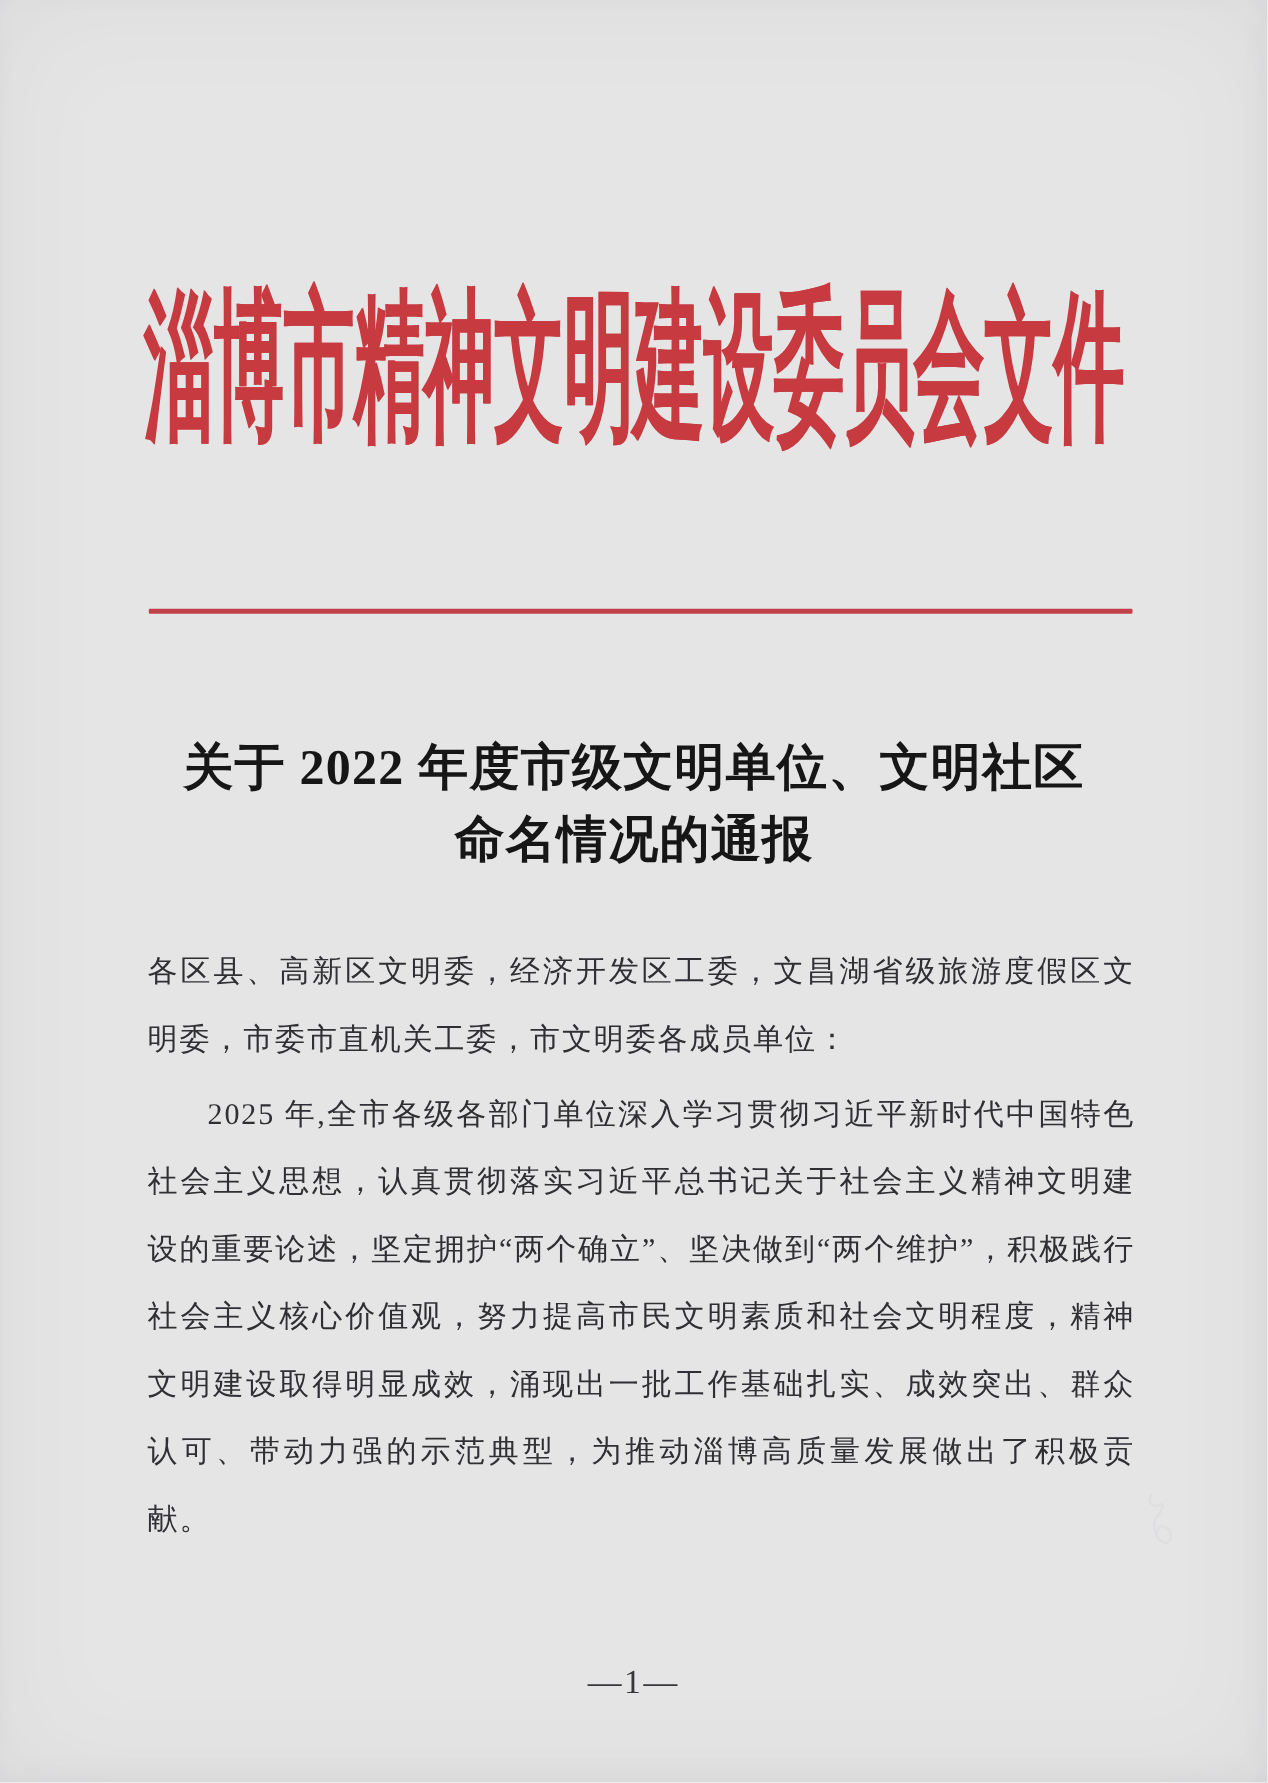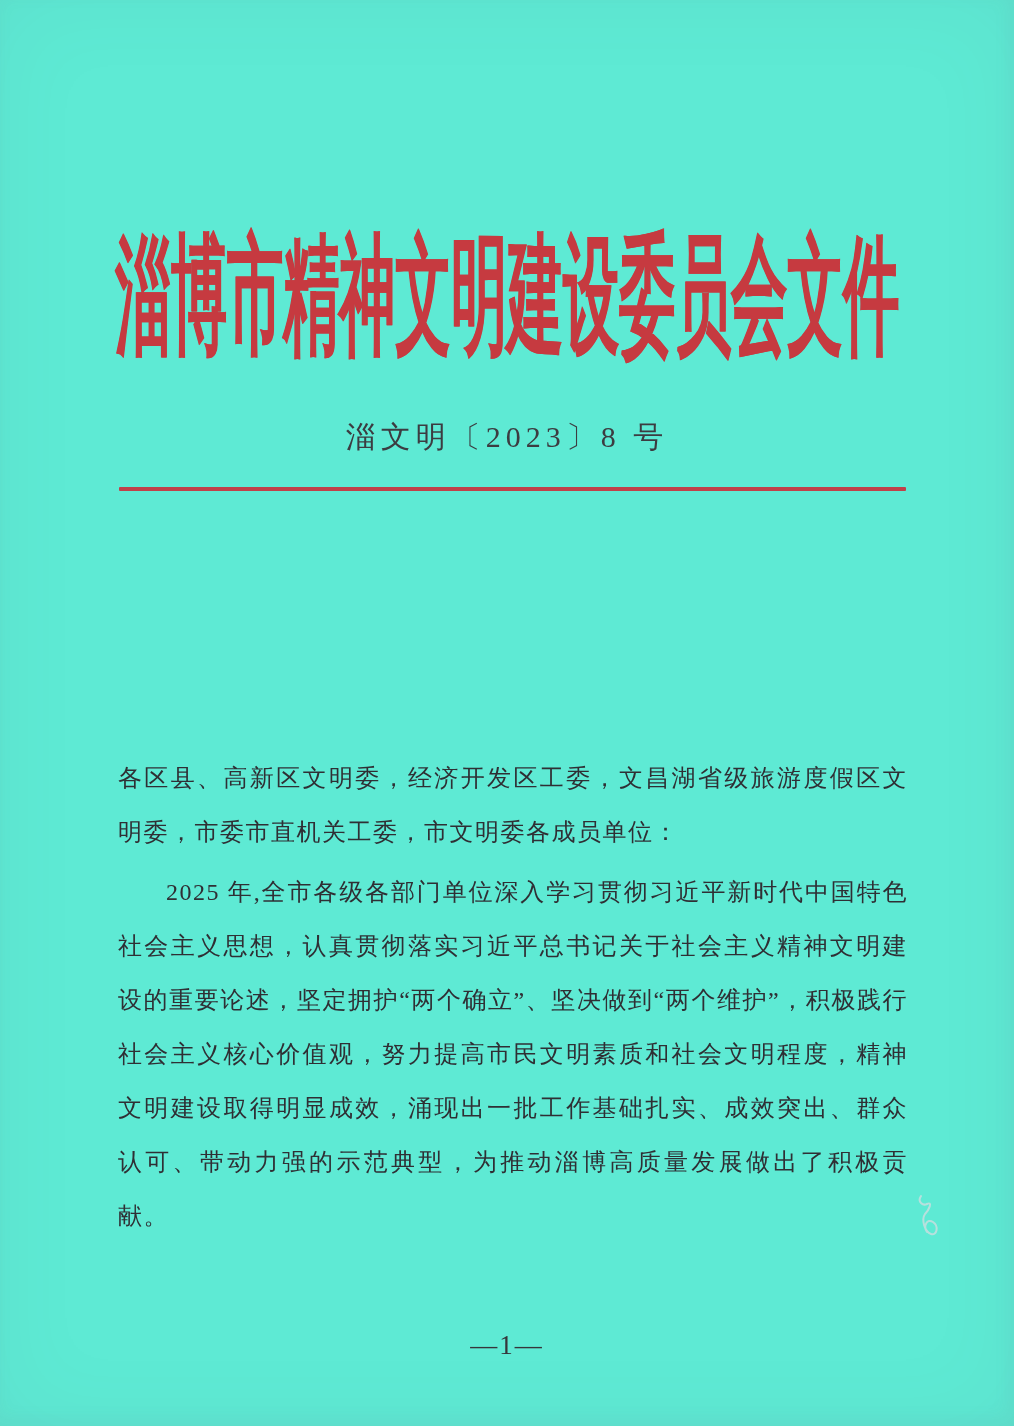--- a/index.html
+++ b/index.html
@@ -1,20 +1,20 @@
 <!DOCTYPE html>
 <html><head>
 <meta charset="utf-8">
 <style>
   html, body { margin: 0; padding: 0; background: #ffffff; }
   .page {
     position: relative;
     width: 1014px;
     height: 1426px;
-    background: #5eead4;
+    background: #e5e5e5;
     overflow: hidden;
     font-family: "Liberation Serif", "DejaVu Serif", serif;
     box-shadow: inset 0 0 90px rgba(90,90,110,0.06), inset -4px -6px 18px rgba(120,120,140,0.08);
   }
 
   
   .masthead {
     position: absolute;
     top: 231px; left: 0; width: 100%;
     text-align: center;
@@ -97,24 +97,27 @@
 </style>
 </head>
 <body>
 
 <div class="page">
 
   <div class="masthead">
     <span class="stretch">淄博市精神文明建设委员会文件</span>
   </div>
 
-  <div class="doc-number">淄文明〔2023〕8 号</div>
 
   <div class="red-line"></div>
 
+  <div class="doc-title">
+    <div>关于 2022 年度市级文明单位、文明社区</div>
+    <div>命名情况的通报</div>
+  </div>
 
   <div class="body-text">
     <p>各区县、高新区文明委，经济开发区工委，文昌湖省级旅游度假区文明委，市委市直机关工委，市文明委各成员单位：</p>
     <p class="indent">2025 年,全市各级各部门单位深入学习贯彻习近平新时代中国特色社会主义思想，认真贯彻落实习近平总书记关于社会主义精神文明建设的重要论述，坚定拥护“两个确立”、坚决做到“两个维护”，积极践行社会主义核心价值观，努力提高市民文明素质和社会文明程度，精神文明建设取得明显成效，涌现出一批工作基础扎实、成效突出、群众认可、带动力强的示范典型，为推动淄博高质量发展做出了积极贡献。</p>
   </div>
 
   <svg class="smudge" width="48" height="58" viewBox="0 0 48 58">
     <path d="M18 4 C 14 10, 20 14, 24 12 C 30 9, 26 18, 22 22 C 18 28, 22 40, 28 42 C 34 44, 36 34, 30 30 C 24 26, 20 34, 24 40" fill="none" stroke="#dddde2" stroke-width="2" stroke-linecap="round"></path>
   </svg>
 

